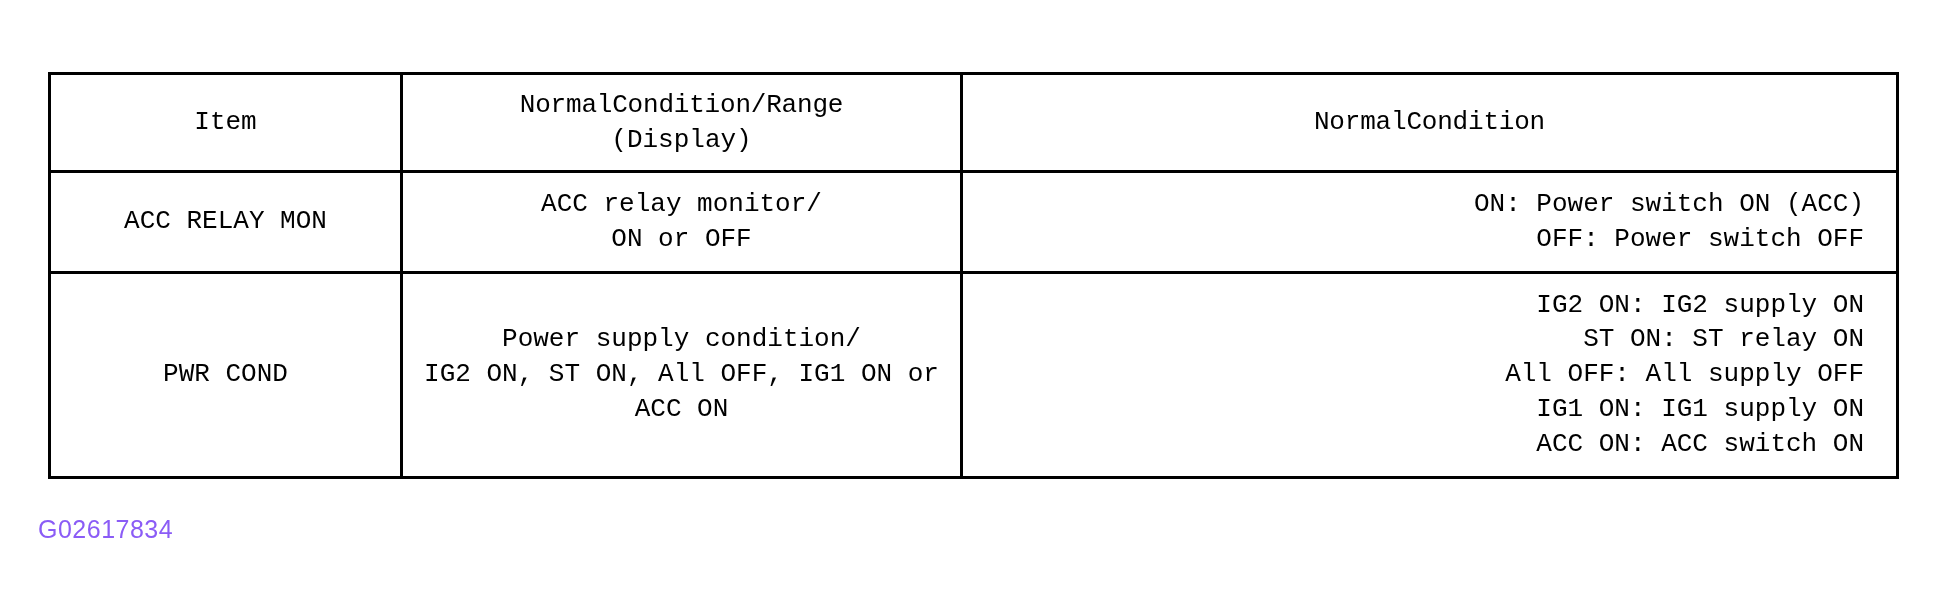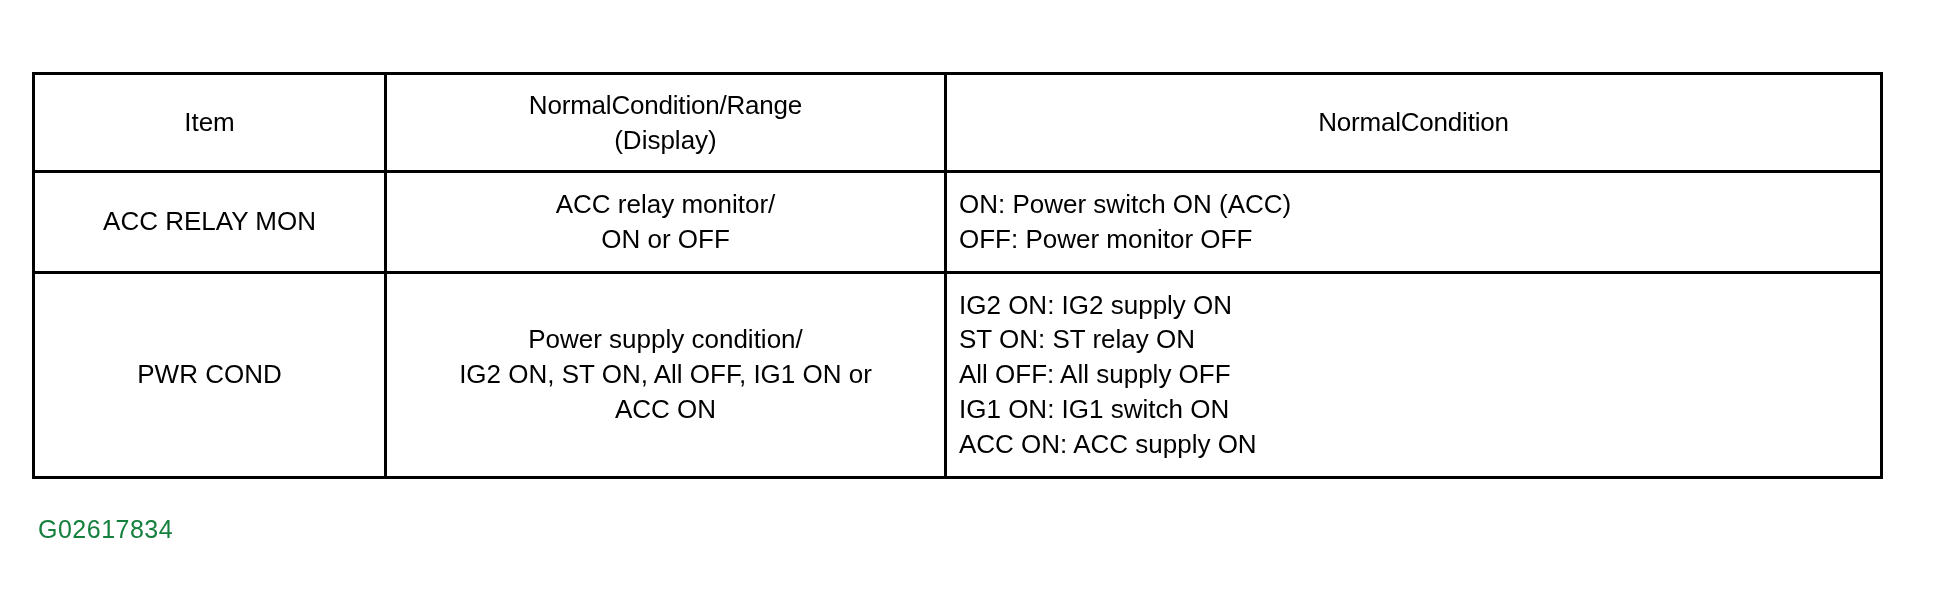--- a/index.html
+++ b/index.html
@@ -18,23 +18,24 @@
   }
   .page {
     position: absolute;
     left: 0;
     top: 0;
     width: 1935px;
     height: 615px;
   }
   .table-wrap {
     position: absolute;
-    left: 32px;
+    left: 48px;
     top: 72px;
     width: 1520px;
+    font-family: Liberation Mono, monospace;
   }
   table.spec {
     border-collapse: collapse;
     table-layout: fixed;
     width: 1848px;
     background: #ffffff;
   }
   table.spec td {
     border: 3px solid #000000;
     padding: 0;
@@ -46,22 +47,22 @@
   
   col.c-item    { width: 352px; }
   col.c-meas    { width: 560px; }
   col.c-normal  { width: 936px; }
 
   .cell-pad-center {
     padding: 14px 12px;
     text-align: center;
   }
   .cell-pad-left {
-    padding: 14px 12px;
-    text-align: left;
+    padding: 14px 32px;
+    text-align: right;
   }
   .hdr {
     height: 98px;
   }
   .hdr .cell-pad-center,
   .hdr .cell-pad-left {
     padding-top: 10px;
     padding-bottom: 10px;
   }
   .row-acc {
@@ -76,21 +77,21 @@
   }
   .tight {
     letter-spacing: -0.2px;
   }
   .caption {
     position: absolute;
     left: 38px;
     top: 515px;
     font-size: 25px;
     letter-spacing: 0.5px;
-    color: #15803d;
+    color: #8b5cf6;
   }
 </style>
 </head>
 <body>
 
 <div class="page">
 
   <div class="table-wrap">
     <table class="spec">
       <colgroup>
@@ -126,21 +127,21 @@
           </td>
           <td>
             <div class="cell-pad-center">
               <span class="line">ACC relay monitor/</span>
               <span class="line">ON or OFF</span>
             </div>
           </td>
           <td>
             <div class="cell-pad-left">
               <span class="line">ON: Power switch ON (ACC)</span>
-              <span class="line">OFF: Power monitor OFF</span>
+              <span class="line">OFF: Power switch OFF</span>
             </div>
           </td>
         </tr>
 
         <tr class="row-pwr">
           <td>
             <div class="cell-pad-center">
               <span class="line">PWR COND</span>
             </div>
           </td>
@@ -149,22 +150,22 @@
               <span class="line">Power supply condition/</span>
               <span class="line">IG2 ON, ST ON, All OFF, IG1 ON or</span>
               <span class="line">ACC ON</span>
             </div>
           </td>
           <td>
             <div class="cell-pad-left">
               <span class="line">IG2 ON: IG2 supply ON</span>
               <span class="line">ST ON: ST relay ON</span>
               <span class="line">All OFF: All supply OFF</span>
-              <span class="line">IG1 ON: IG1 switch ON</span>
-              <span class="line">ACC ON: ACC supply ON</span>
+              <span class="line">IG1 ON: IG1 supply ON</span>
+              <span class="line">ACC ON: ACC switch ON</span>
             </div>
           </td>
         </tr>
       </tbody>
     </table>
   </div>
 
   <div class="caption">G02617834</div>
 
 </div>

